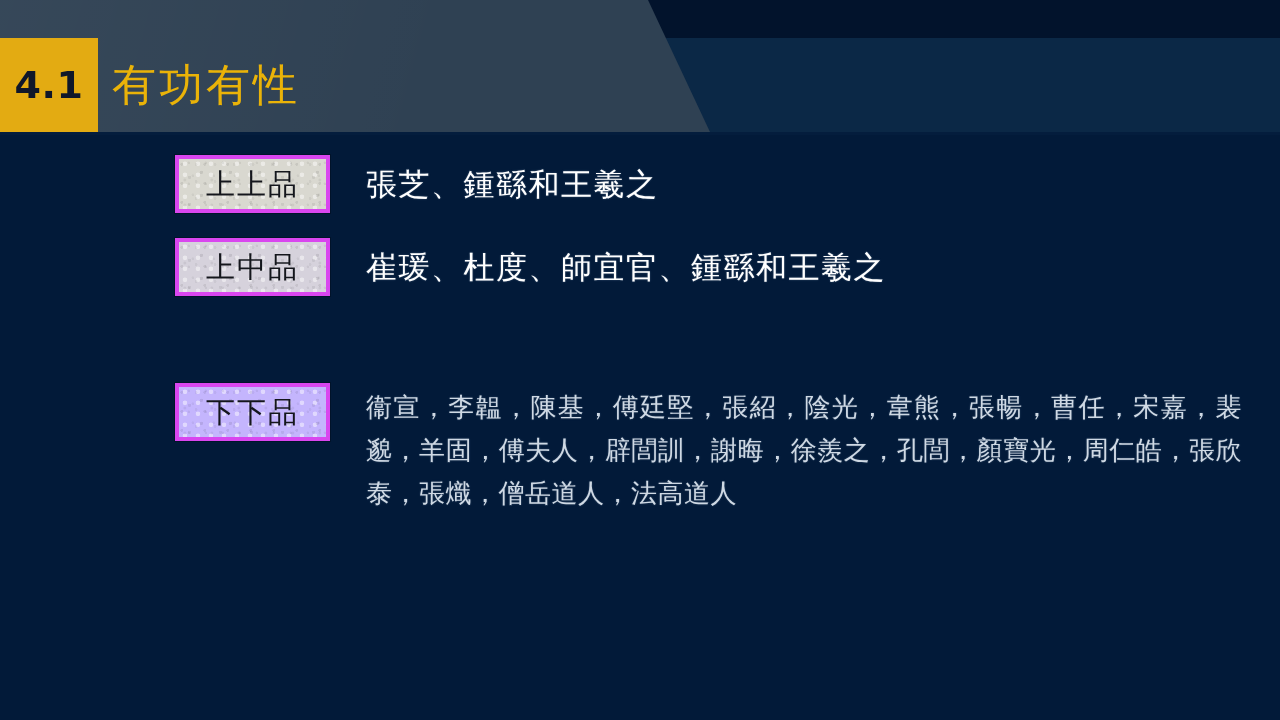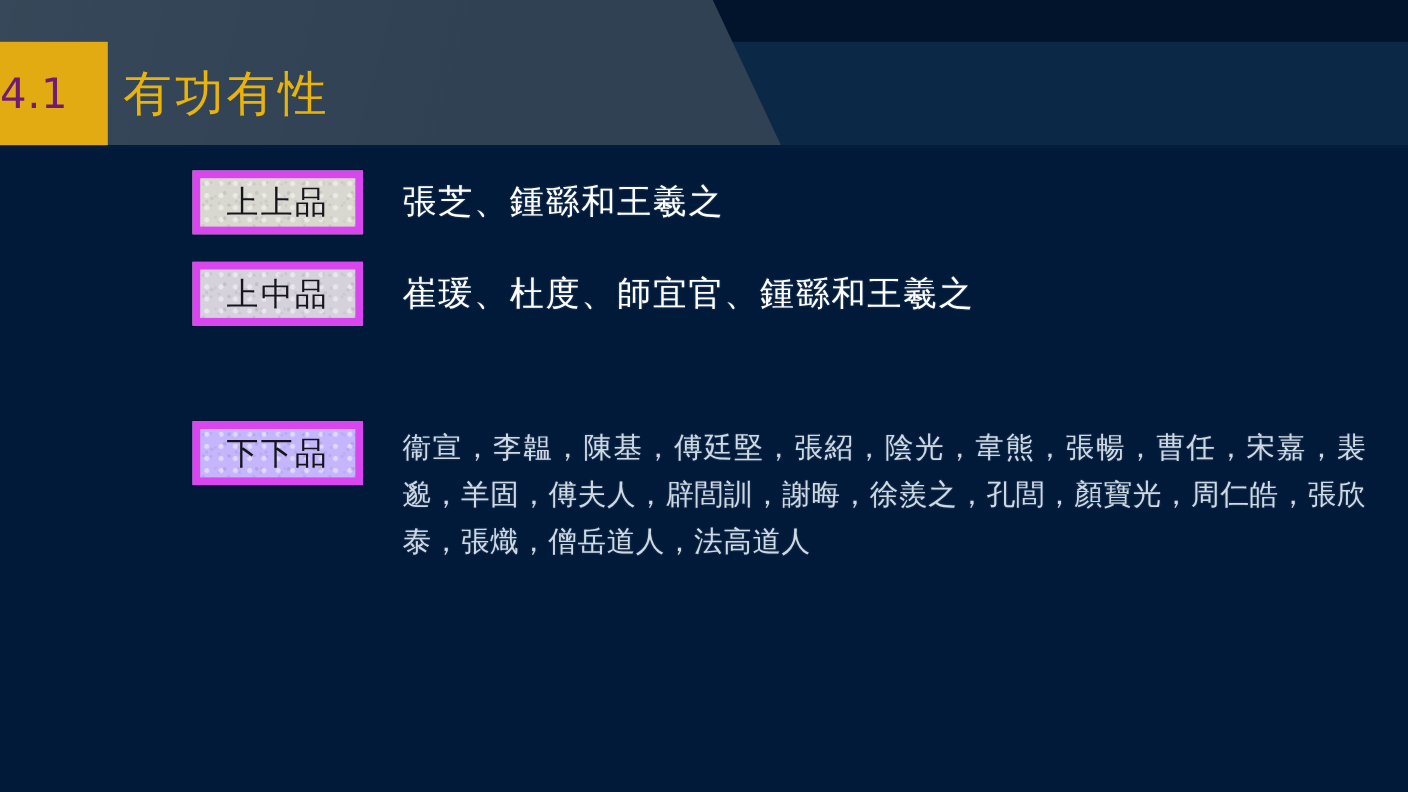--- a/index.html
+++ b/index.html
@@ -57,24 +57,25 @@
     background: #041d3d;
   }
 
   .num-chip {
     position: absolute;
     left: 0; top: 38px;
     width: 98px; height: 94px;
     background: #e3ab12;
     display: flex;
     align-items: center;
-    color: #701a75;
+    justify-content: center;
+    color: #0f172a;
     font-size: 38px;
     letter-spacing: 0.5px;
-    font-weight: 400;
+    font-weight: 700;
     line-height: 1;
   }
 
   .hdr-title {
     position: absolute;
     left: 112px;
     top: 38px;
     height: 94px;
     display: flex;
     align-items: center;
@@ -83,21 +84,21 @@
     letter-spacing: 3px;
     font-weight: 400;
     white-space: nowrap;
   }
 
   .rank-chip {
     position: absolute;
     left: 175px;
     width: 155px;
     height: 58px;
-    border: 7px solid #d946ef;
+    border: 4px solid #d946ef;
     display: flex;
     align-items: center;
     justify-content: center;
     color: #14161c;
     font-size: 29px;
     letter-spacing: 2px;
     font-weight: 400;
     line-height: 1;
     box-shadow: 0 0 0 1px rgba(0,0,0,0.25);
   }

